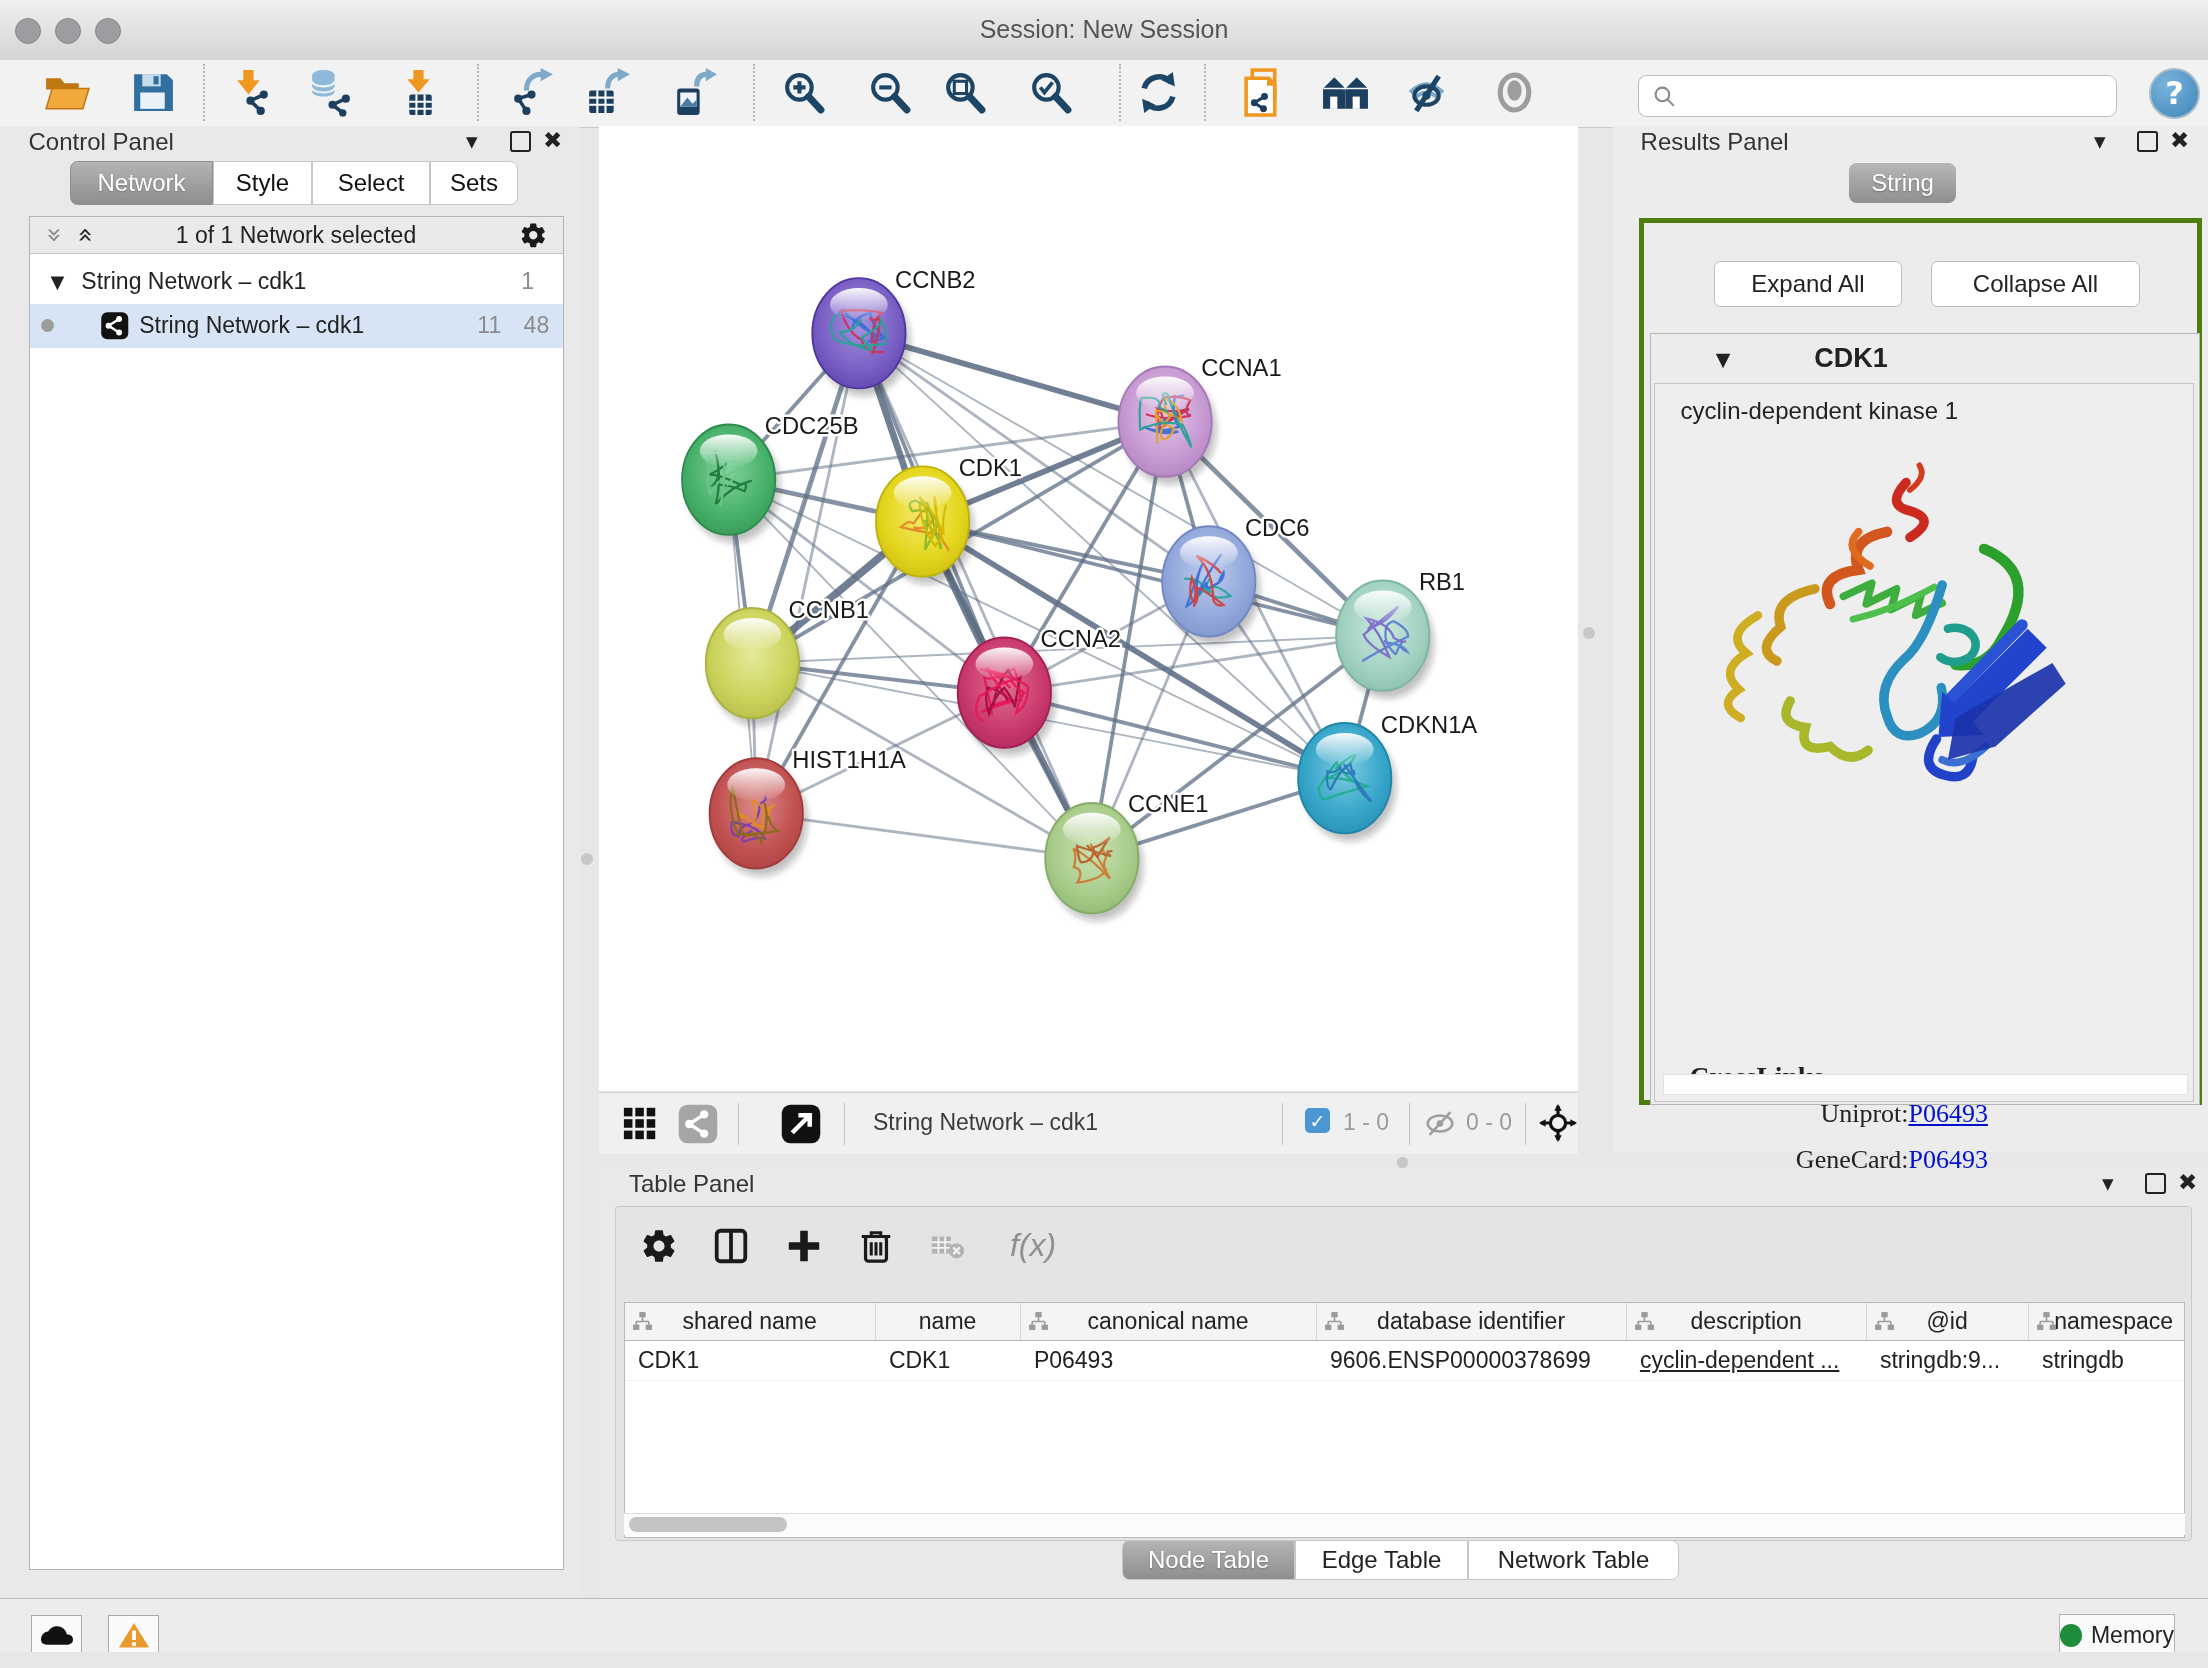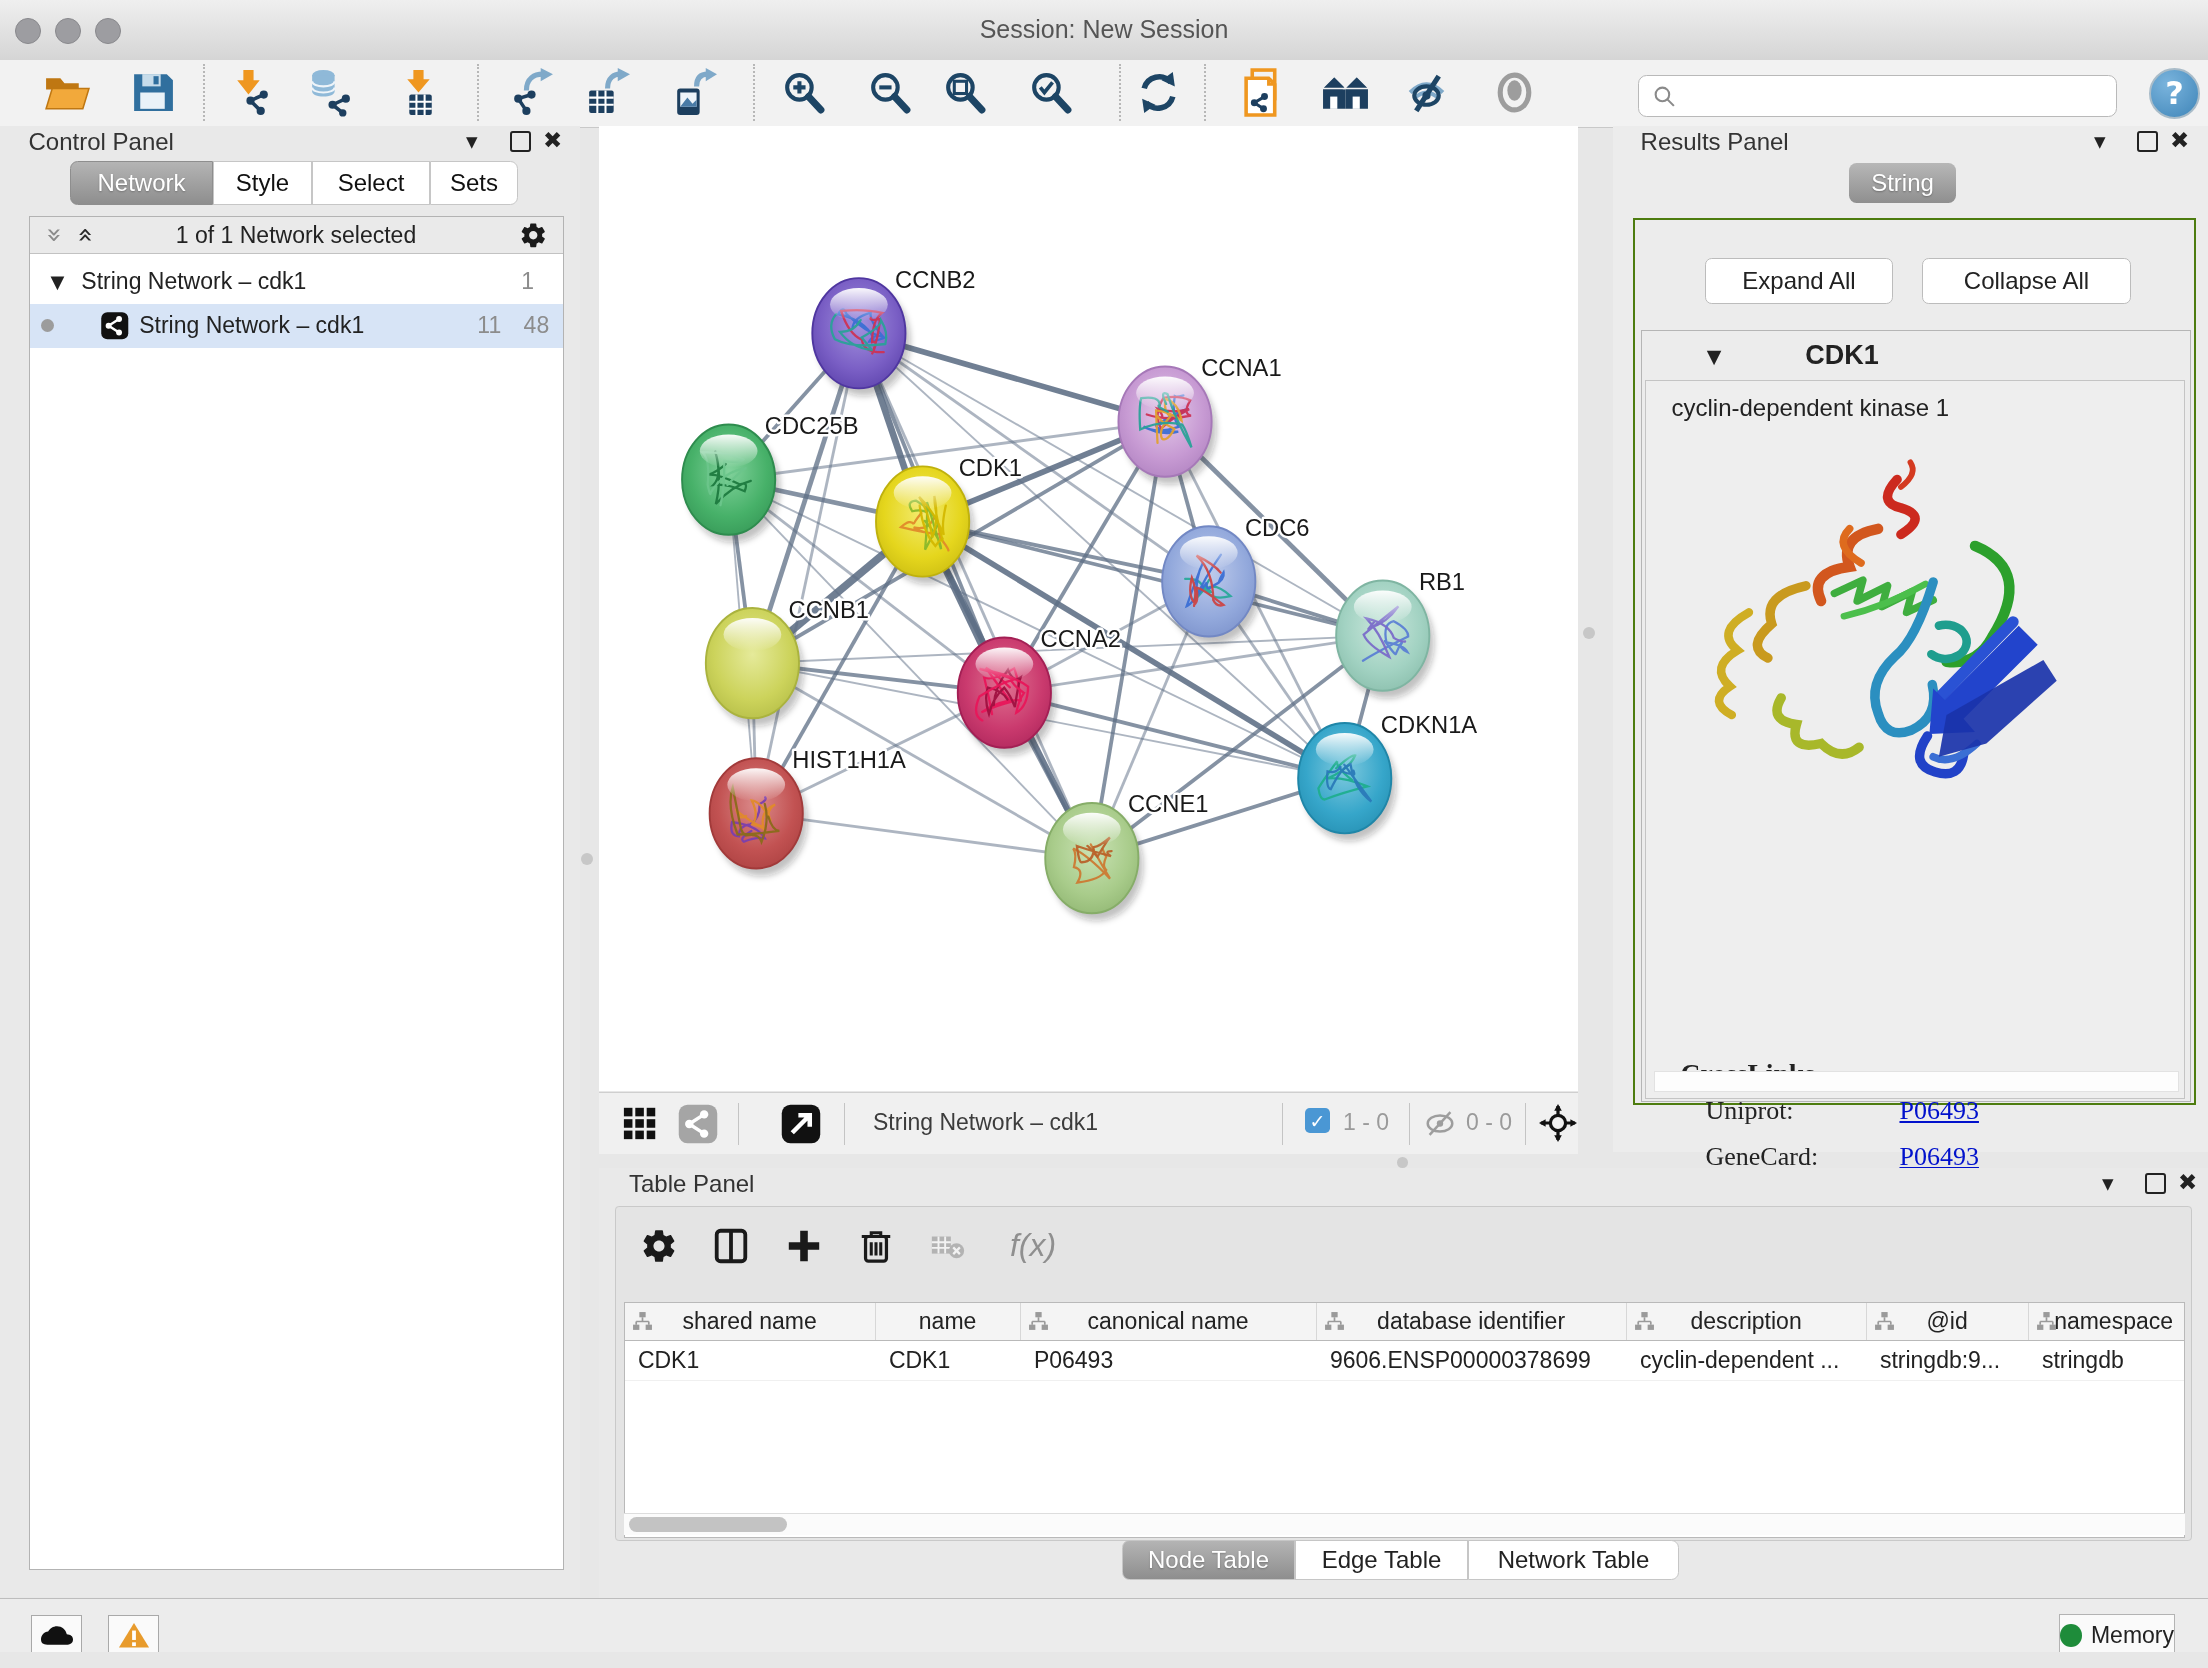--- a/index.html
+++ b/index.html
@@ -60,22 +60,22 @@
   .nt-count{position:absolute;font-size:23px;color:#9a9a9a;top:16px;}
   .nt-checkbox{position:absolute;width:25px;height:25px;background:#4a97d4;border-radius:4.8px;
     color:#fff;font-size:19px;display:flex;align-items:center;justify-content:center;
     font-family:"DejaVu Sans",sans-serif;cursor:pointer;}
 
   
   .results-panel{left:1613px;top:126px;width:595px;height:1026px;background:#ececec;}
   .rp-tab{position:absolute;left:236px;top:37px;width:107px;height:40px;border-radius:7.6px;
     background:linear-gradient(#b7b7b7,#8f8f8f);color:#fff;font-size:24px;display:flex;
     align-items:center;justify-content:center;cursor:pointer;text-shadow:0 1px 1.9px rgba(0,0,0,.3);}
-  .rp-outer{position:absolute;left:20px;top:92px;width:563px;height:887px;background:#ececec;
-    border:2px solid #4d7c0f;box-sizing:border-box;}
+  .rp-outer{position:absolute;left:26px;top:92px;width:563px;height:887px;background:#ececec;
+    border:5px solid #4d7c0f;box-sizing:border-box;text-align:right;}
   .rp-btn{position:absolute;top:38px;height:44px;background:#fff;border:1px solid #bcbcbc;
     border-radius:6.7px;font-size:24px;display:flex;align-items:center;justify-content:center;cursor:pointer;}
   .rp-card{position:absolute;left:5.7px;top:110px;width:550px;height:772px;border:1px solid #b5b5b5;
     background:#ececec;box-sizing:border-box;}
   .rp-card-inner{position:absolute;left:3.8px;top:49px;width:540px;height:719px;
     border:1px solid #c4c4c4;background:#eeeeee;box-sizing:border-box;}
   .xl{font-family:"Liberation Serif",serif;}
   .xl-link{color:#0111cc;text-decoration:underline;cursor:pointer;font-family:"Liberation Serif",serif;font-size:26px;}
 
   
@@ -788,21 +788,21 @@
               </svg>
               <span>namespace</span>
             </div>
           </div>
         <div id="tbl-body">
             <div class="tbl-row">
               <div class="tbl-td" style="width: 251px;">CDK1</div>
               <div class="tbl-td" style="width: 145px;">CDK1</div>
               <div class="tbl-td" style="width: 296px;">P06493</div>
               <div class="tbl-td" style="width: 310px;">9606.ENSP00000378699</div>
-              <div class="tbl-td" style="width: 240px;">cyclin-dependent ...</div>
+              <div class="tbl-td" style="width: 240px; text-decoration: underline;">cyclin-dependent ...</div>
               <div class="tbl-td" style="width: 162px;">stringdb:9...</div>
               <div class="tbl-td" style="width: 171px;">stringdb</div>
             </div>
           </div>
       </div>
       <div class="hscroll">
         <div class="hthumb"></div>
       </div>
     </div>
 

